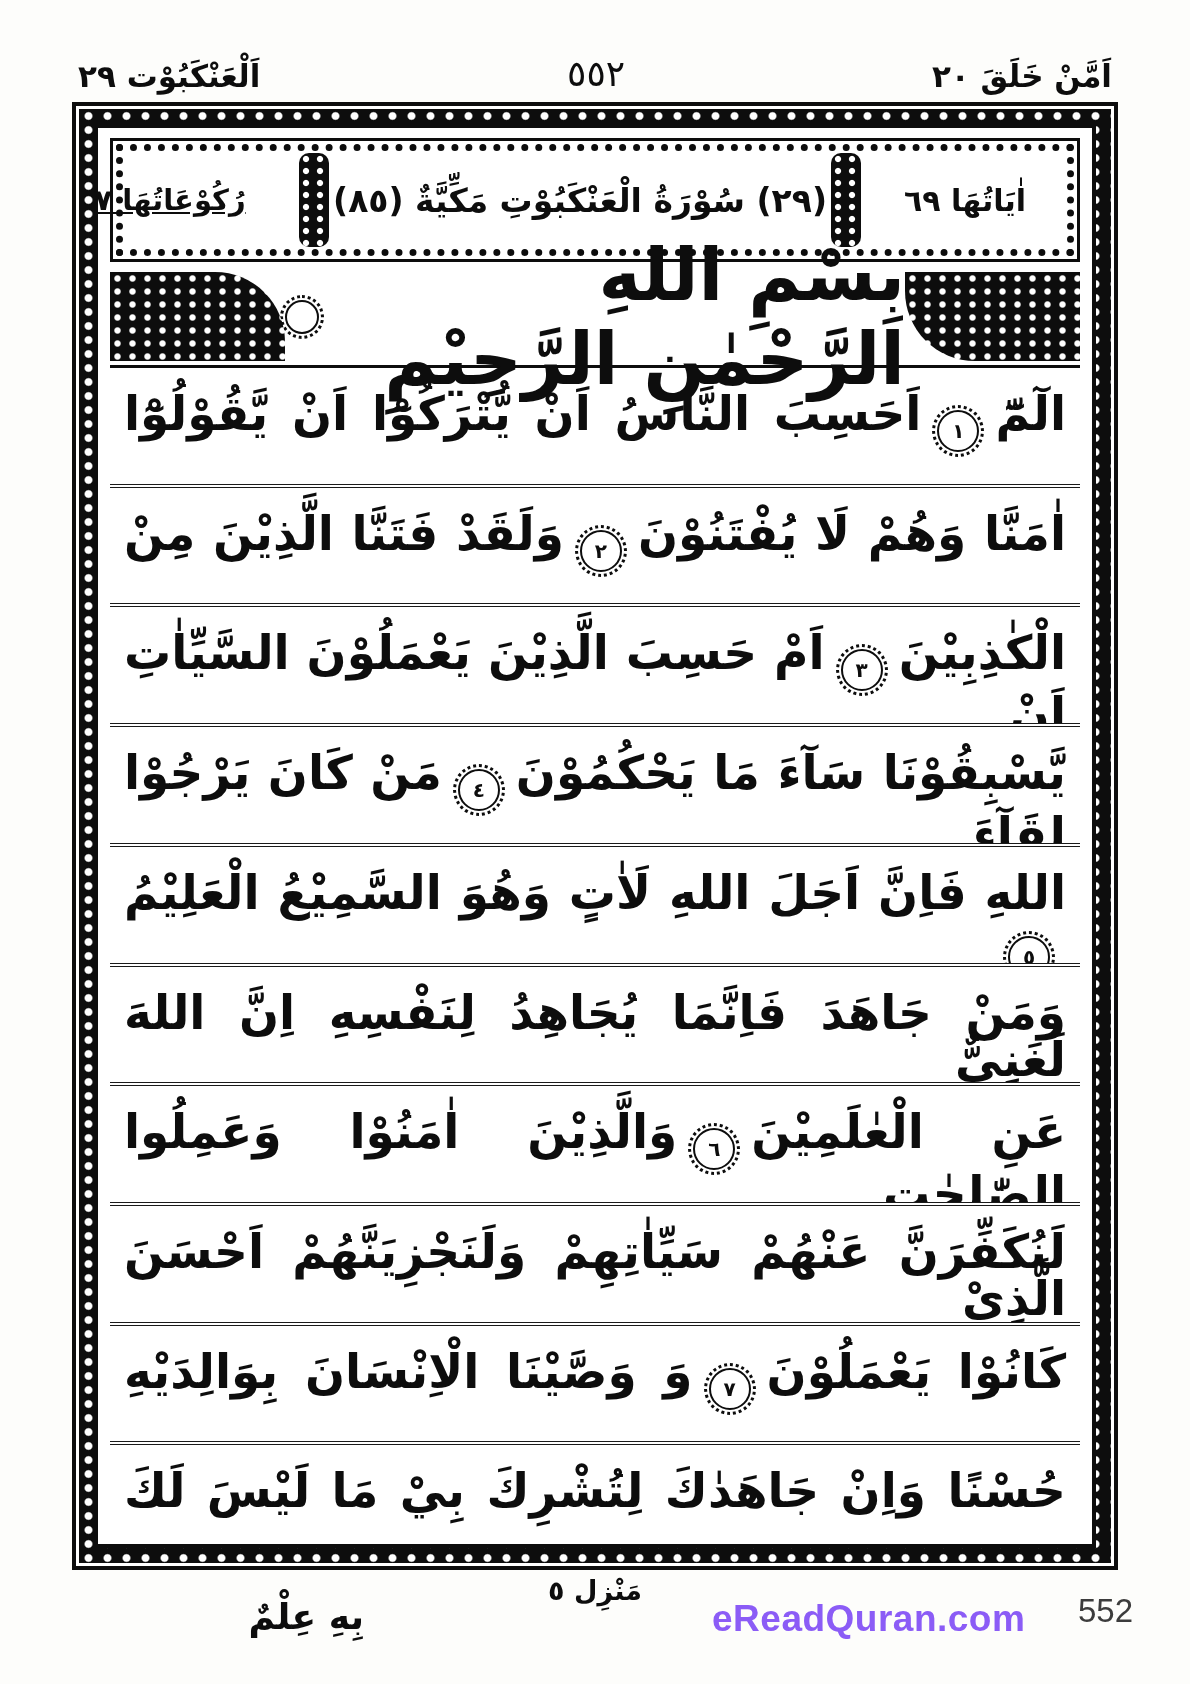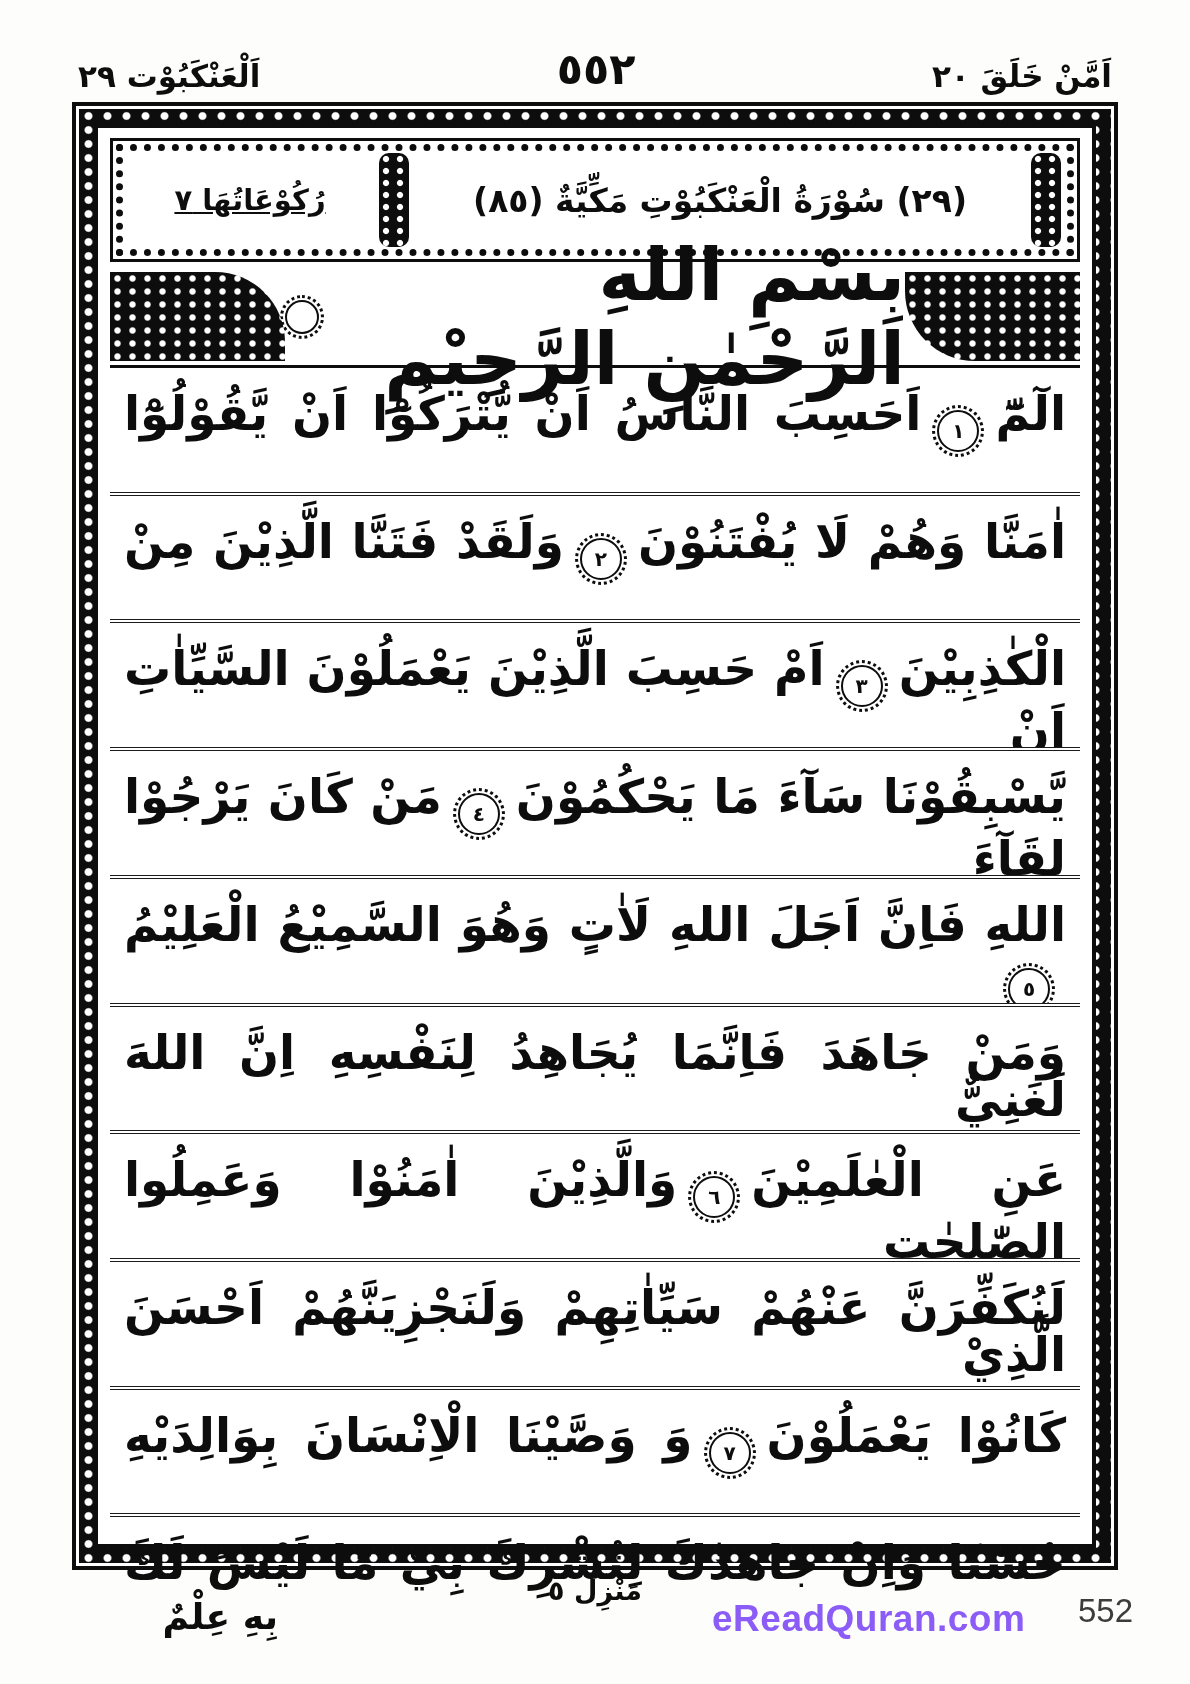--- a/index.html
+++ b/index.html
@@ -7,21 +7,21 @@
   body { font-family:"DejaVu Sans", sans-serif; color:#0d0d0d; }
 
   
   .top-header{
     height:102px; display:flex; align-items:flex-end; justify-content:space-between;
     padding:0 78px 8px 78px; direction:rtl;
   }
   .top-header .hdr-right,.top-header .hdr-left{
     font-size:31px; font-weight:bold; letter-spacing:1px;
   }
-  .top-header .hdr-center{ font-size:43px; font-weight:bold; }
+  .top-header .hdr-center{ font-size:36px; font-weight:normal; }
 
   
   .frame{
     margin:0 72px; height:1468px;
     border:4px solid #0d0d0d; padding:3px; background:#fff;
   }
   .frame-band{
     height:100%;
     background-color:#0d0d0d;
     background-image:
@@ -81,35 +81,35 @@
   }
 
   
   .quran-lines{
     flex:1; display:flex; flex-direction:column; margin:0 6px 2px; direction:rtl;
   }
   .qline{
     flex:1; direction:rtl; text-align:justify; text-align-last:justify;
     font-size:47px; font-weight:bold; line-height:1.0;
     border-bottom:4px double #1a1a1a;
-    padding:22px 14px 16px 14px; overflow:hidden;
+    padding:22px 14px 8px 14px; overflow:hidden;
   }
   .qline:last-child{ border-bottom:none; }
   .qtext{ letter-spacing:0.5px; }
   .ayah-marker{
     display:inline-flex; align-items:center; justify-content:center;
     width:42px; height:42px; border-radius:50%;
     border:2.5px solid #0d0d0d; outline:3px dotted #0d0d0d; outline-offset:2px;
     font-size:20px; font-weight:bold; margin:0 16px; vertical-align:-8px;
   }
 
   
   .page-footer{ position:relative; height:110px; }
   .footer-catchword{
-    position:absolute; right:912px; top:26px;
+    position:absolute; right:826px; top:26px;
     font-size:36px; font-weight:bold; direction:rtl;margin-left:15px;
   }
   .footer-manzil{
     position:absolute; left:50%; transform:translateX(-50%); top:5px;
     font-size:27px; font-weight:bold; direction:rtl;
   }
   .footer-site{
     position:absolute; left:712px; top:28px;
     font-family:"Liberation Sans", sans-serif;
     font-size:37px; font-weight:bold; letter-spacing:0.5px;
@@ -128,20 +128,21 @@
   <div class="hdr-left">اَلْعَنْكَبُوْت ٢٩</div>
 </div>
 
 <div class="frame">
   <div class="frame-band">
     <div class="frame-inner">
 
       <div class="surah-panel">
         <div class="surah-panel-bead">
           <div class="surah-cells">
+            <div class="panel-cell cell-ayat">اٰيَاتُهَا ٦٩</div>
             <div class="panel-divider"></div>
             <div class="panel-cell cell-title">(٢٩) سُوْرَةُ الْعَنْكَبُوْتِ مَكِّيَّةٌ (٨٥)</div>
             <div class="panel-divider"></div>
             <div class="panel-cell cell-ruku">رُكُوْعَاتُهَا ٧</div>
           </div>
         </div>
       </div>
 
       <div class="bismillah-row">
         <div class="bis-ornament right"></div>

